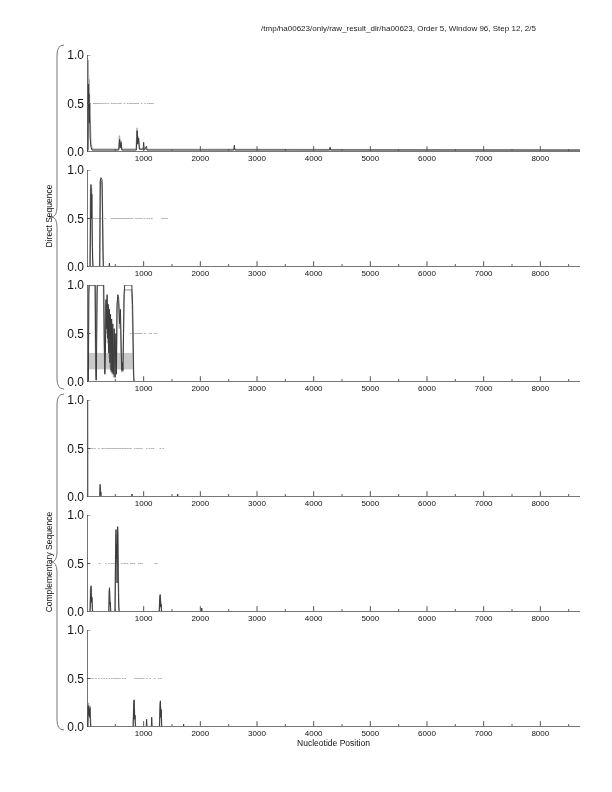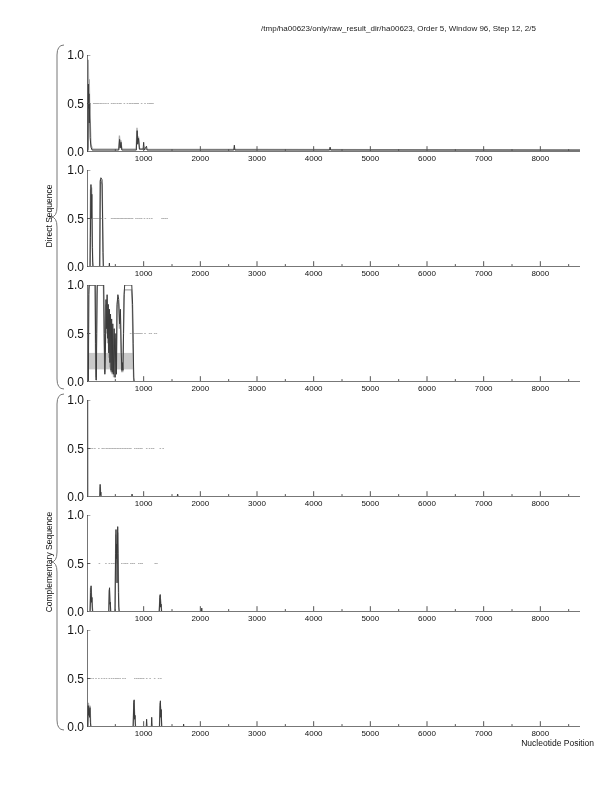--- a/index.html
+++ b/index.html
@@ -17,21 +17,21 @@
   .panel-plot svg{display:block;width:100%;height:100%;}
   .ylab{
     position:absolute;left:58px;width:26px;text-align:right;
     font-size:12px;line-height:9px;color:#111;
   }
   .xlab{
     position:absolute;width:34px;text-align:center;
     font-size:8px;line-height:10px;color:#111;
   }
   .xaxis-title{
-    position:absolute;top:738px;left:101px;width:493px;text-align:right;
+    position:absolute;top:738px;left:87px;width:493px;text-align:center;
     font-size:8.5px;color:#111;
   }
   .group-label{
     position:absolute;text-align:center;font-size:8.5px;color:#111;
     transform:rotate(-90deg);transform-origin:center center;white-space:nowrap;
   }
   .group-label.direct{left:-11px;top:211px;width:120px;}
   .group-label.comp{left:-23px;top:557px;width:144px;}
   .brace{position:absolute;left:50px;width:16px;}
   .brace.top{top:44px;height:346px;}

